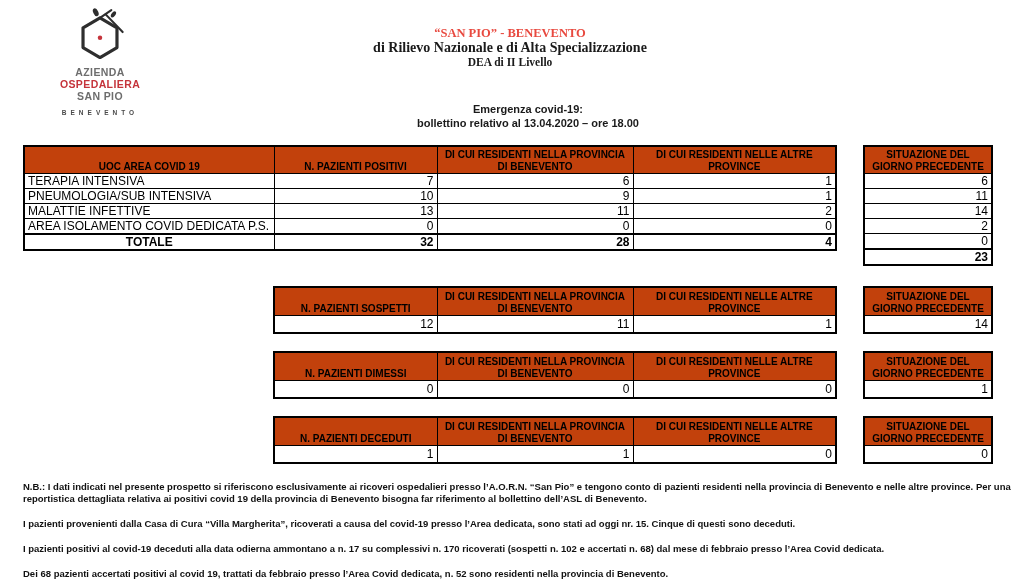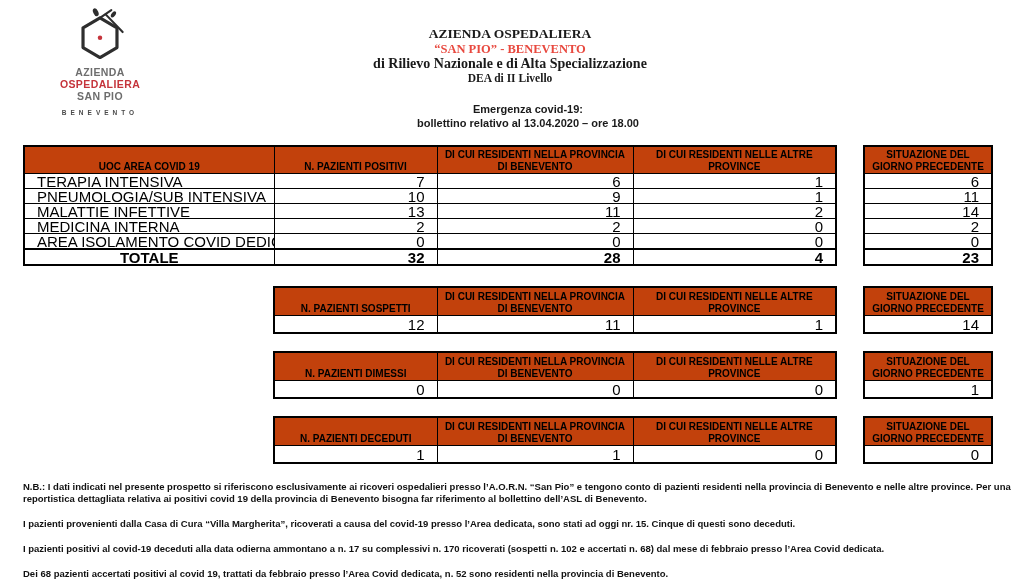--- a/index.html
+++ b/index.html
@@ -24,21 +24,21 @@
   .org-l4     { font-size:11.5px; font-weight:bold; color:#1a1a1a; line-height:14px; }
   .emerg-block { position:absolute; left:328px; top:103px; width:400px; text-align:center; }
   .emerg-line  { font-size:11px; font-weight:bold; color:#1a1a1a; line-height:13.5px; }
 
   
   table.tbl { position:absolute; border-collapse:collapse; table-layout:fixed;
               border:2px solid #000; }
   table.tbl th { background:#c2410c; border:1px solid #000; font-size:10px; font-weight:bold;
                  color:#000; text-align:center; vertical-align:bottom; line-height:11.5px;
                  padding:1px 2px; overflow:hidden; }
-  table.tbl td { border:1px solid #000; font-size:15px; color:#000; padding:0 12px;
+  table.tbl td { border:1px solid #000; font-size:12px; color:#000; padding:0 3px;
                  line-height:13px; overflow:hidden; white-space:nowrap; }
   table.main  td, table.situ-main td { height:14px; }
   table.small td, table.situ-small td { height:16px; }
   table.main th, table.situ-main th { height:24px; }
   table.small th, table.situ-small th { height:25px; }
   td.lbl { text-align:left; }
   td.num { text-align:right; }
   tr.total td { border-top:2px solid #000; font-weight:bold;margin-top:36px; }
   tr.total td.lbl { text-align:center; }
 
@@ -60,21 +60,20 @@
       <ellipse cx="44" cy="6" rx="3.5" ry="6" fill="#2e2e2e" transform="rotate(-25 44 6)"></ellipse>
       <ellipse cx="69" cy="9" rx="2.8" ry="5" fill="#2e2e2e" transform="rotate(35 69 9)"></ellipse>
     </svg>
     <div class="logo-l1">AZIENDA</div>
     <div class="logo-l2">OSPEDALIERA</div>
     <div class="logo-l3">SAN PIO</div>
     <div class="logo-l4">BENEVENTO</div>
   </div>
 
   <div class="title-block">
-    <div class="org-name">AZIENDA OSPEDALIERA</div>
     <div class="org-sub">“SAN PIO” - BENEVENTO</div>
     <div class="org-l3">di Rilievo Nazionale e di Alta Specializzazione</div>
     <div class="org-l4">DEA di II Livello</div>
   </div>
   <div class="emerg-block">
     <div class="emerg-line">Emergenza covid-19:</div>
     <div class="emerg-line">bollettino relativo al 13.04.2020 – ore 18.00</div>
   </div>
 
   <table class="tbl main" style="left:23px; top:145px; width:812px;">
@@ -105,26 +104,20 @@
         <td class="num">9</td>
         <td class="num">1</td>
       </tr>
       <tr>
         <td class="lbl">MALATTIE INFETTIVE</td>
         <td class="num">13</td>
         <td class="num">11</td>
         <td class="num">2</td>
       </tr>
       <tr>
-        <td class="lbl">MEDICINA INTERNA</td>
-        <td class="num">2</td>
-        <td class="num">2</td>
-        <td class="num">0</td>
-      </tr>
-      <tr>
         <td class="lbl">AREA ISOLAMENTO COVID DEDICATA P.S.</td>
         <td class="num">0</td>
         <td class="num">0</td>
         <td class="num">0</td>
       </tr>
       <tr class="total">
         <td class="lbl">TOTALE</td>
         <td class="num">32</td>
         <td class="num">28</td>
         <td class="num">4</td>

